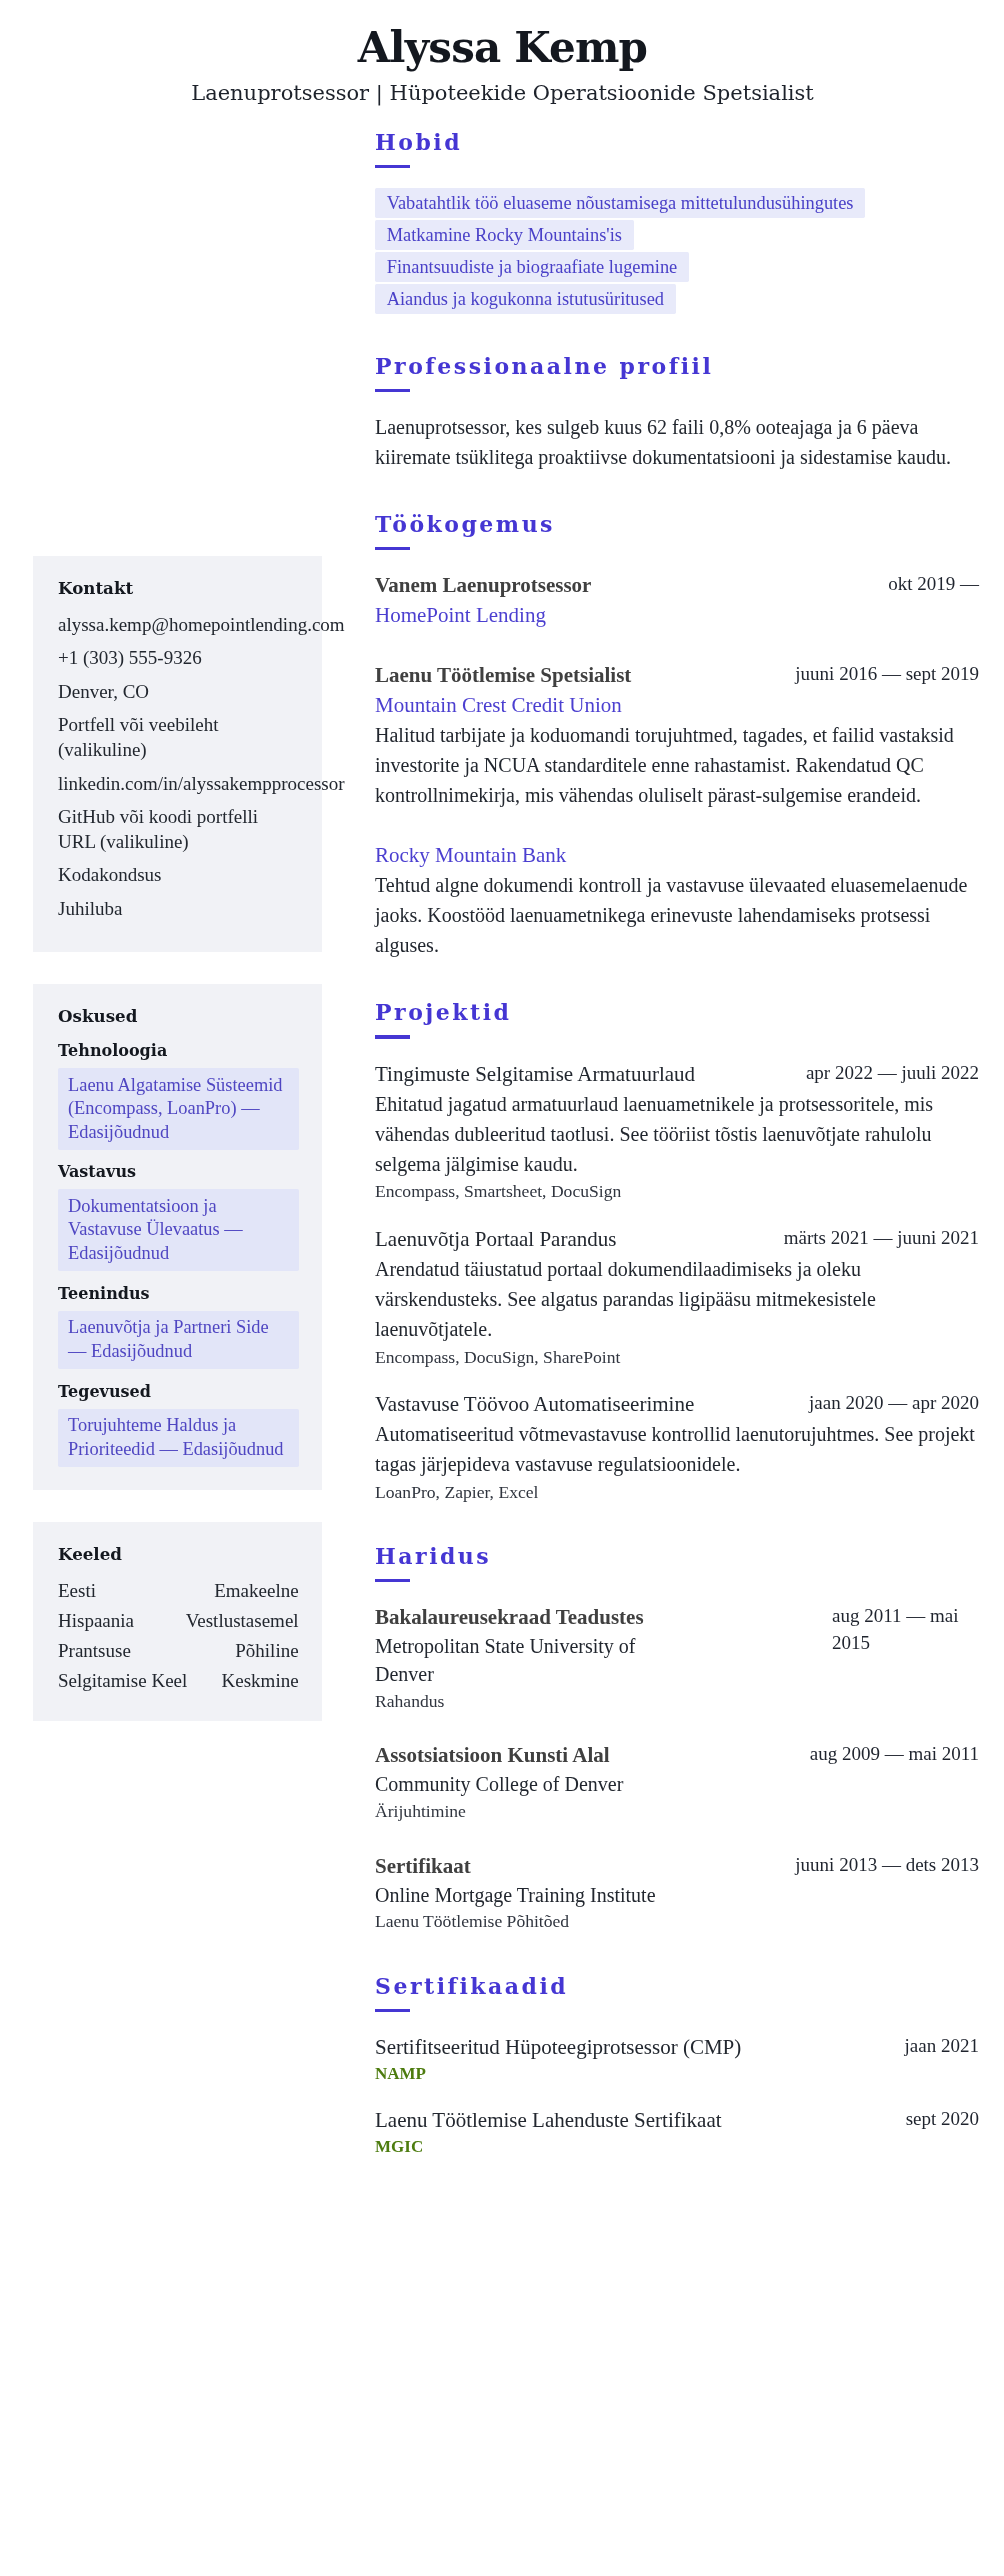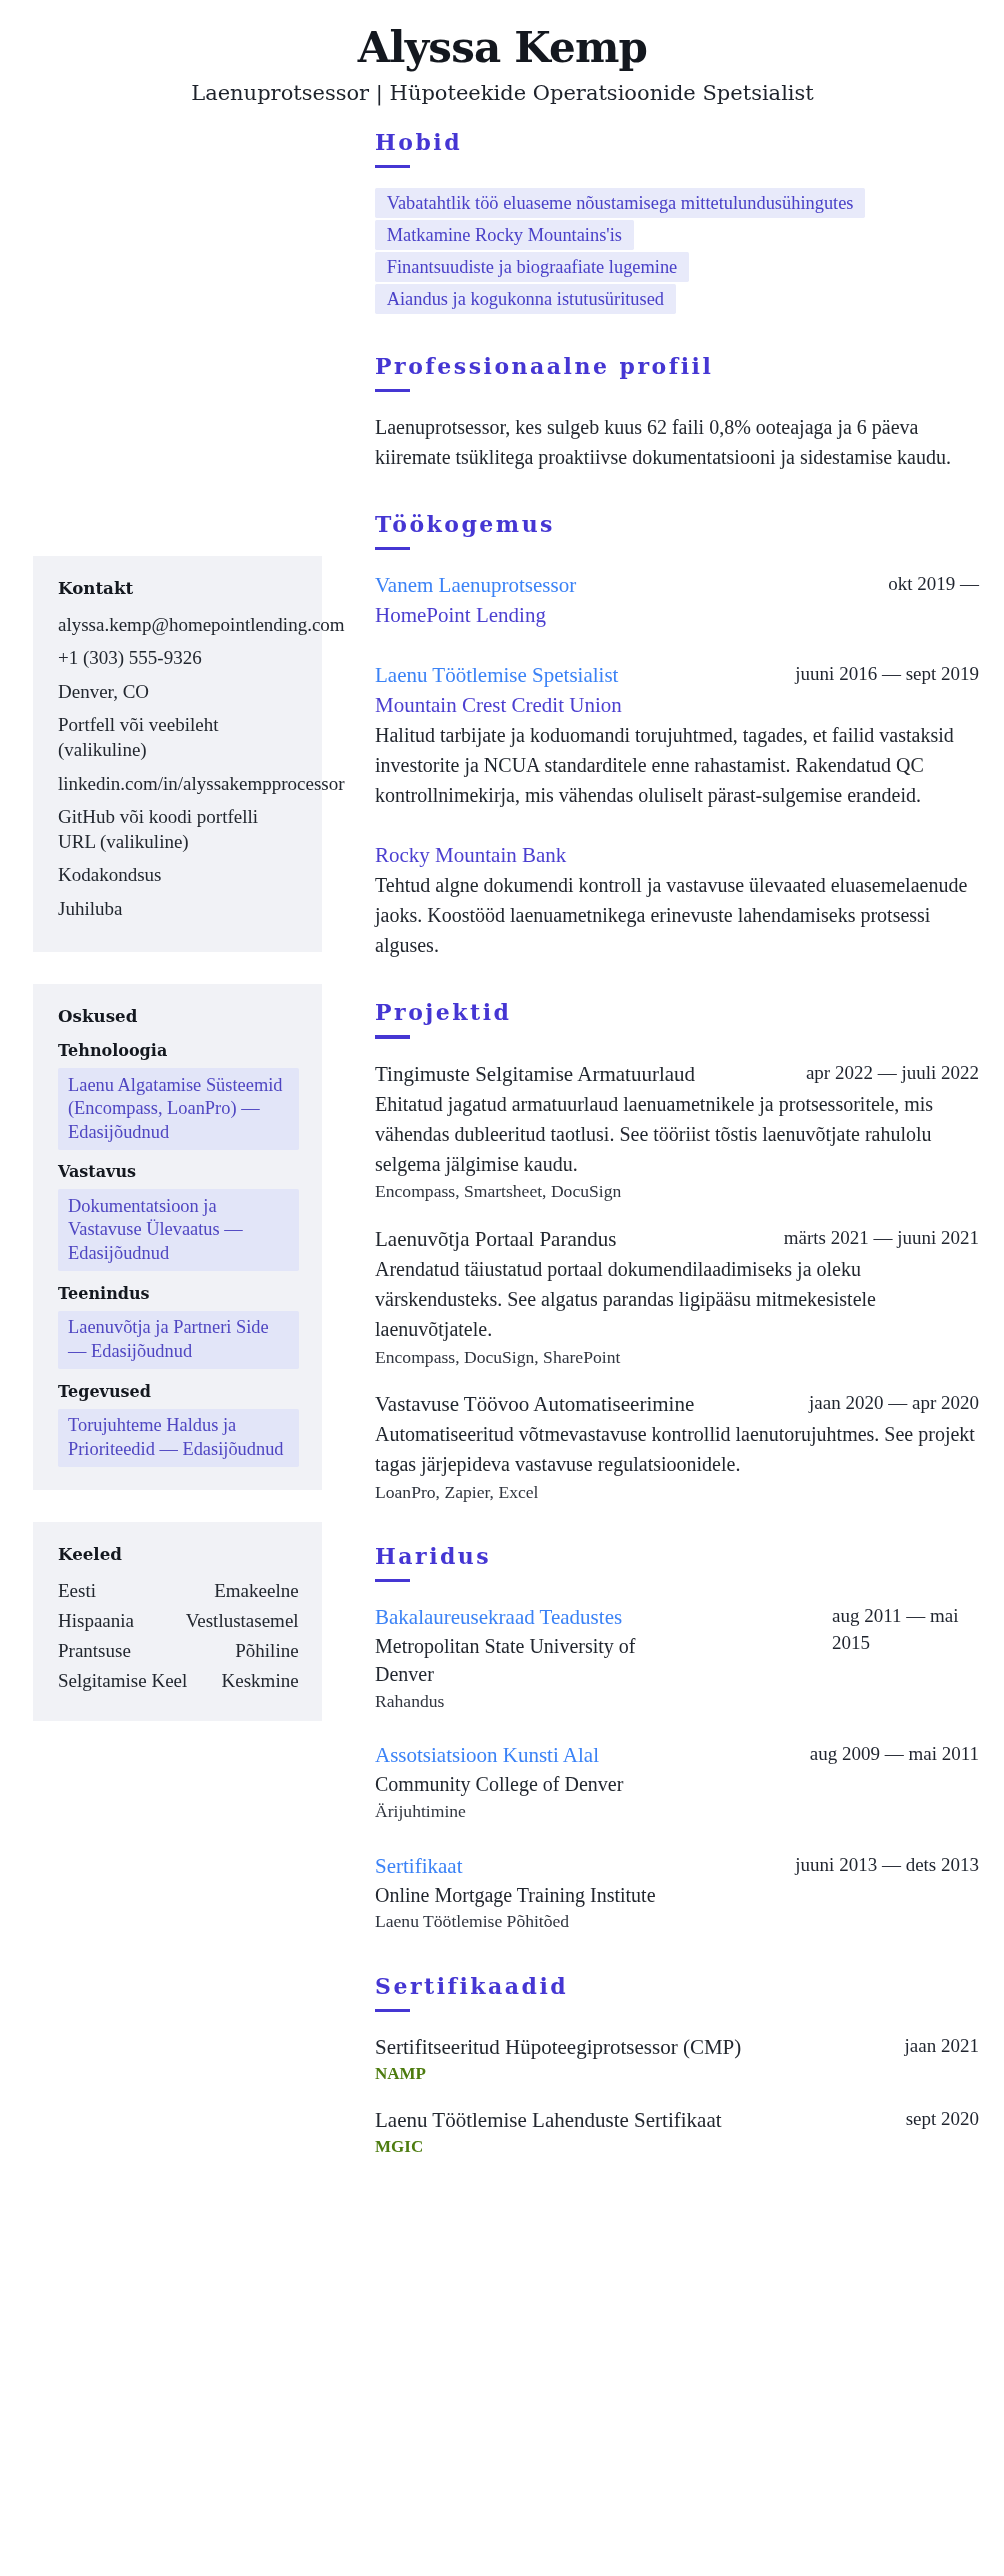--- a/index.html
+++ b/index.html
@@ -24,21 +24,21 @@
   
   .main{margin-left:44px;width:604px;flex:0 0 604px;position:relative;z-index:1;}
   .section{margin-bottom:40px;}
   .sec-h{font-family:"DejaVu Serif",serif;font-weight:bold;font-size:22px;line-height:25px;letter-spacing:2.5px;color:#4536d3;margin:0 0 10px 0;}
   .rule{width:35px;height:3.3px;background:#4536d3;margin-bottom:20px;}
   .tag-line{margin-bottom:2px;}
   .hobby-tag{display:inline-block;background:#e8eafa;color:#4a41c8;font-size:18.4px;line-height:20px;padding:5px 11.7px;border-radius:1.7px;}
   .para{font-size:20px;line-height:30px;color:#22272f;margin:0;}
   .entry{margin-bottom:30px;}
   .entry-row{display:flex;justify-content:space-between;align-items:flex-start;}
-  .entry-title{font-size:21px;line-height:30px;font-weight:normal;color:#3b82f6;}
+  .entry-title{font-size:21px;line-height:30px;font-weight:bold;color:#404040;}
   .entry-title.plain{font-weight:normal;color:#22272f;}
   .entry-date{font-size:19px;line-height:28.5px;color:#1f242e;white-space:nowrap;padding-left:15px;}
   .entry-date.wrapdate{white-space:normal;width:147px;flex:0 0 147px;padding-left:0;margin-left:15px;line-height:27px;}
   .company{font-size:21px;line-height:30px;color:#4b3fd0;}
   .edu-left{max-width:310px;}
   .school{font-size:20px;line-height:28px;color:#22272f;}
   .small-note{font-size:17.6px;line-height:23.4px;color:#30353f;margin-top:1.7px;}
   .proj-entry{margin-bottom:20px;}
   .proj-desc{margin-top:0;}
   .cert-entry{margin-bottom:20px;}

